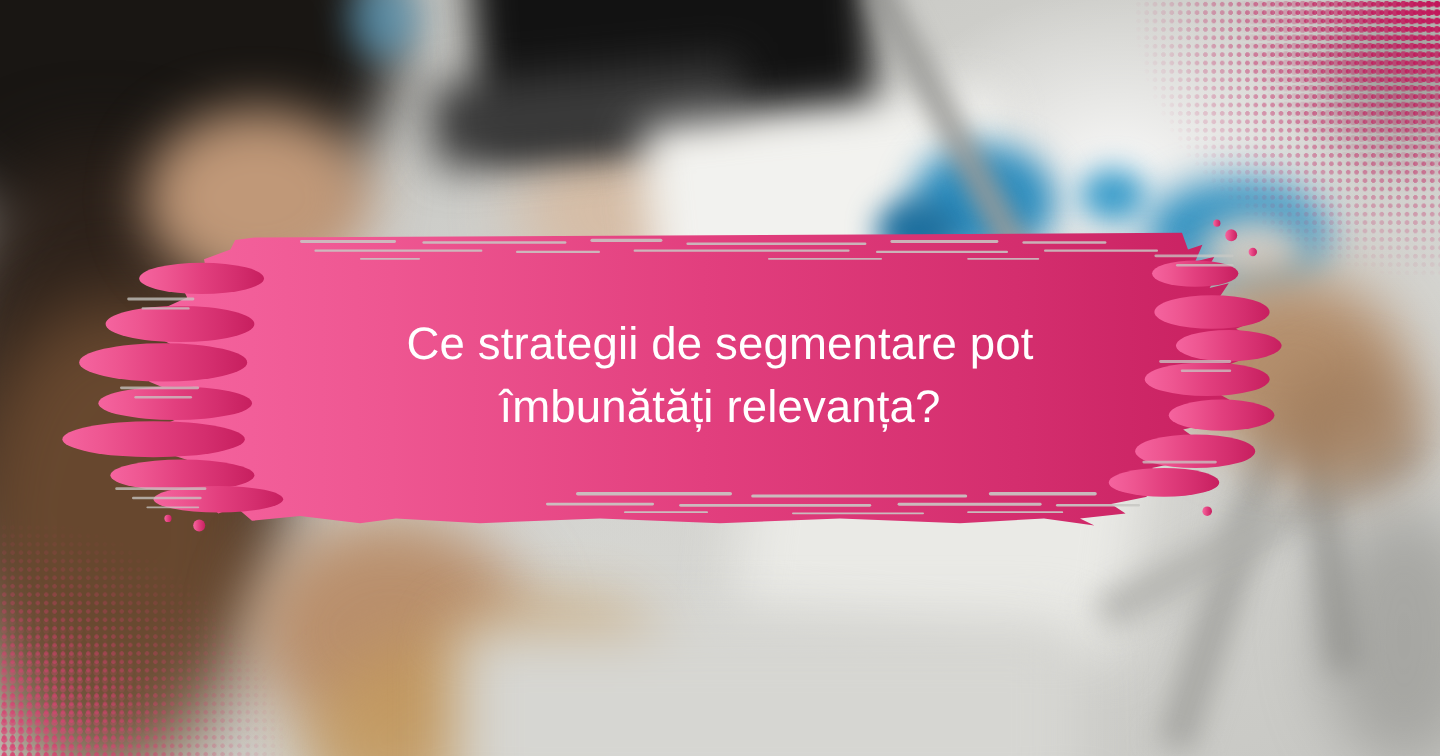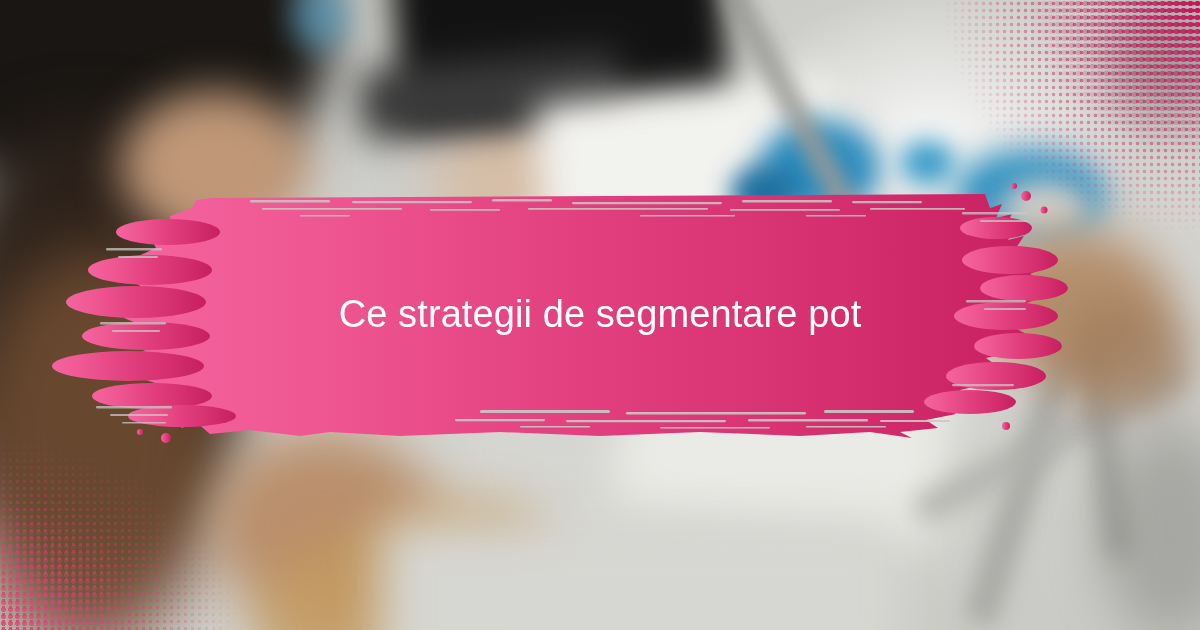--- a/index.html
+++ b/index.html
@@ -258,15 +258,16 @@
         <circle cx="1014" cy="16" r="3"></circle>
         <circle cx="166" cy="268" r="5"></circle>
         <circle cx="140" cy="262" r="3"></circle>
         <circle cx="1006" cy="256" r="4"></circle>
       </g>
     </svg>
   </div>
 
   <div class="headline">
     <div class="line">Ce strategii de segmentare pot</div>
+    <div class="line">îmbunătăți relevanța?</div>
   </div>
 
 </div>
 
 </body></html>

